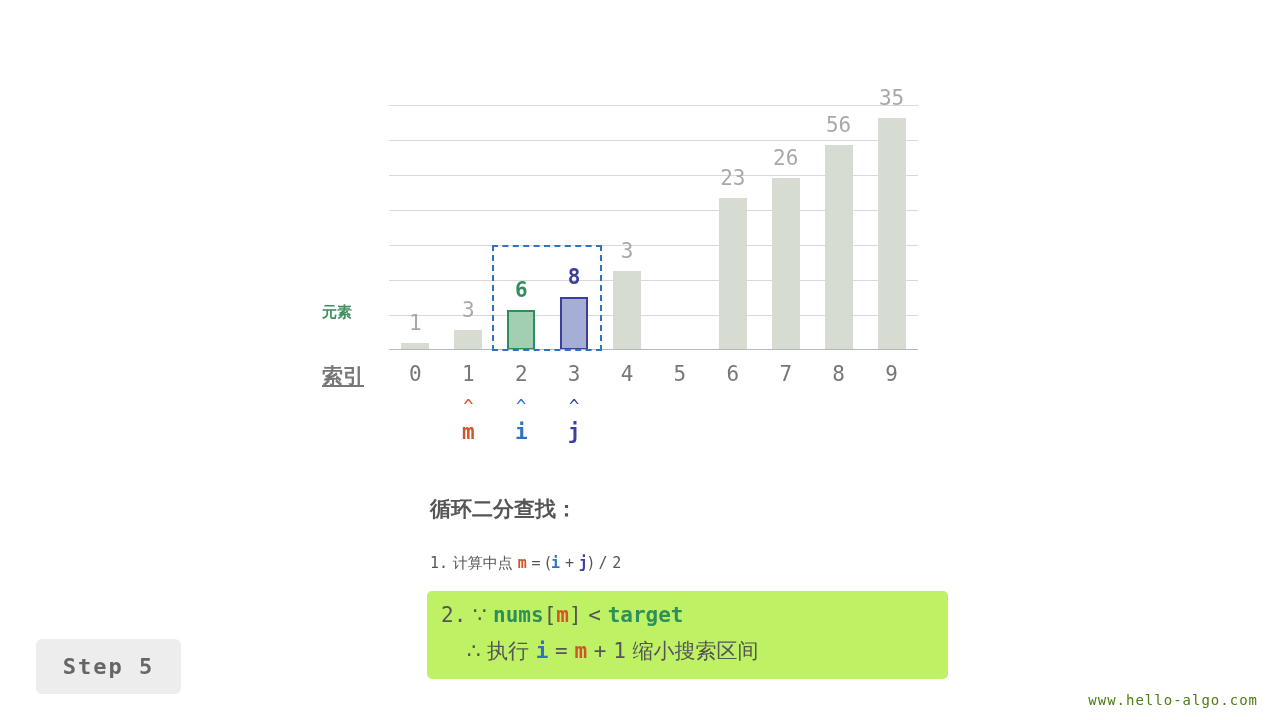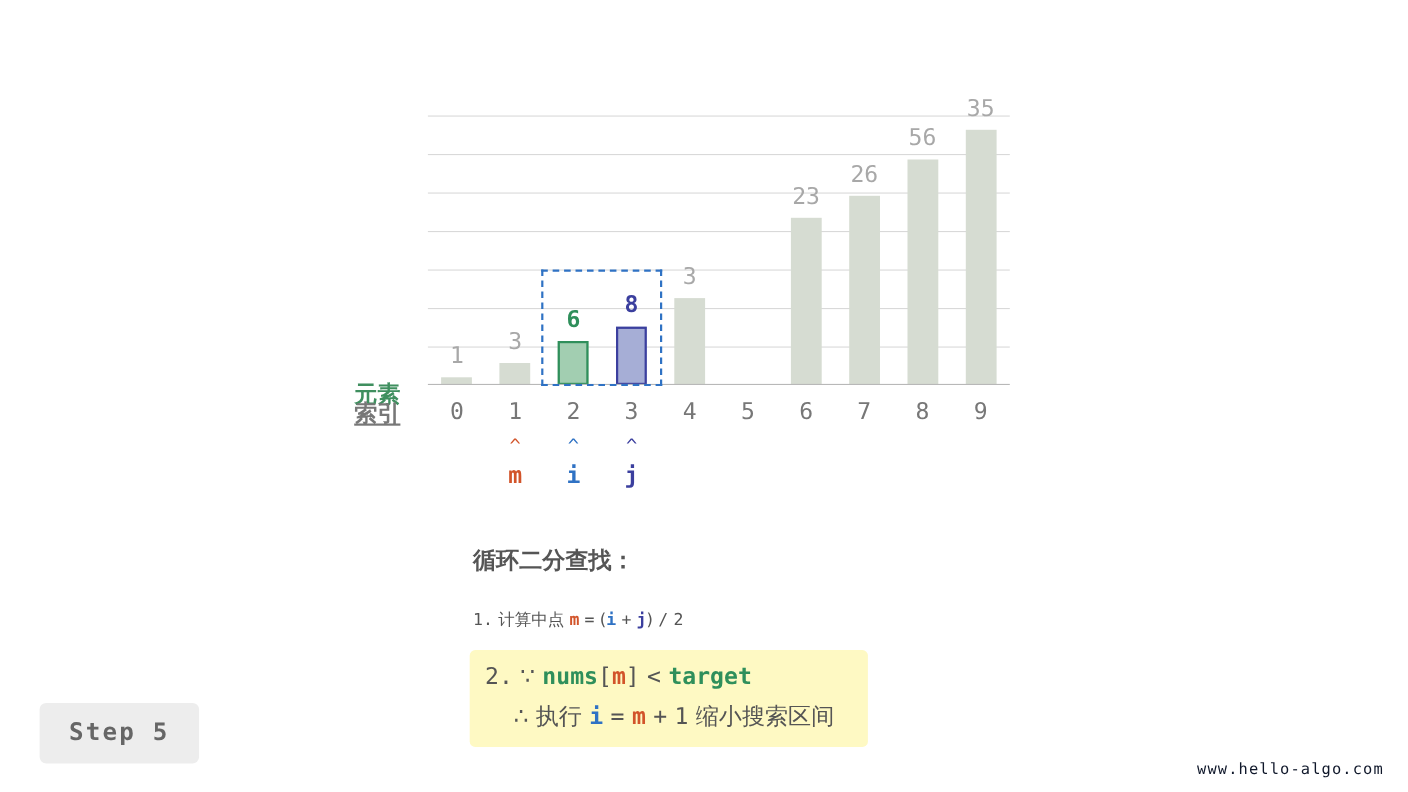--- a/index.html
+++ b/index.html
@@ -87,24 +87,23 @@
     width: 529px;
     height: 1px;
     background: #b8b8b8;
   }
 
   
   #label-element {
     position: absolute;
     left: 322px;
     top: 303px;
-    font-size: 21px;
+    font-size: 15px;
     font-weight: bold;
     color: #3f8f5f;
-    margin-top: 41px;
   }
   #label-index {
     position: absolute;
     left: 322px;
     top: 362px;
     font-size: 21px;
     font-weight: bold;
     color: #777777;
     text-decoration: underline;
   }
@@ -189,23 +188,23 @@
   .mono { font-family: "DejaVu Sans Mono", "Liberation Mono", monospace; }
   .k-m { color: #d2542a; font-weight: bold; }
   .k-i { color: #2f72c4; font-weight: bold; }
   .k-j { color: #3b3f9e; font-weight: bold; }
   .k-nums { color: #2f8f5b; font-weight: bold; }
   .k-target { color: #2f8f5b; font-weight: bold; }
   #step2-box {
     position: absolute;
     left: 427px;
     top: 591px;
-    width: 362px;
+    width: 521px;
     box-sizing: border-box;
-    background: #fef9c3;
+    background: #bef264;
     border-radius: 5px;
     padding: 12px 14px 14px 14px;
   }
   #step2-line1, #step2-line2 {
     font-size: 21px;
     color: #555555;
     white-space: nowrap;
   }
   #step2-line2 { margin-top: 10px; padding-left: 26px; }
 
@@ -228,21 +227,21 @@
     letter-spacing: 2px;
   }
 
   
   #watermark {
     position: absolute;
     right: 22px;
     bottom: 12px;
     font-family: "DejaVu Sans Mono", "Liberation Mono", monospace;
     font-size: 14px;
-    color: #0f172a;
+    color: #4d7c0f;
     letter-spacing: 1px;
   }
 </style>
 </head>
 <body>
 
 <div id="chart-area">
   <div class="gridline" style="top:0px;"></div>
   <div class="gridline" style="top:35px;"></div>
   <div class="gridline" style="top:70px;"></div>

